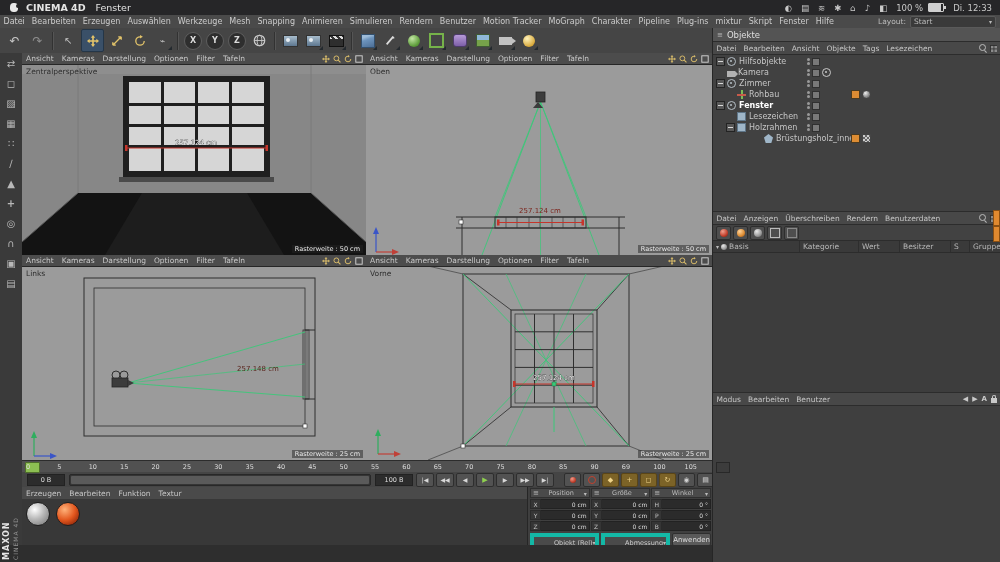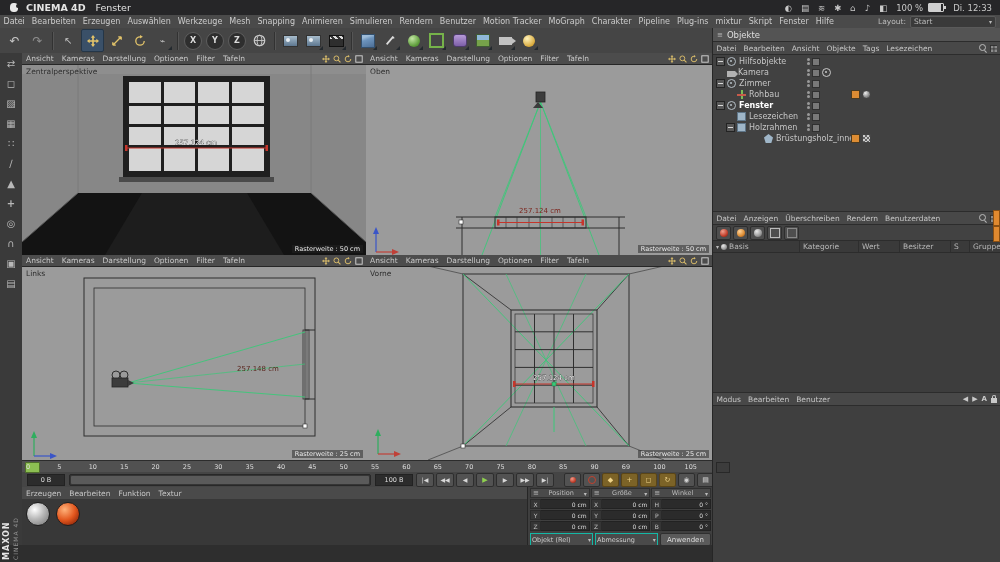--- a/index.html
+++ b/index.html
@@ -185,22 +185,22 @@
   .chead{display:flex;height:10px;gap:1px;padding:1px 2px 0}
   .hcell{flex:1;background:#4a4a4a;border:1px solid #2f2f2f;display:flex;align-items:center;
         justify-content:space-between;padding:0 2px;color:#bbb;font-size:6.5px;overflow:hidden;white-space:nowrap}
   .cgrid{display:grid;grid-template-columns:1fr 1fr 1fr;gap:1px;padding:1px 2px}
   .cell{display:flex;height:10px}
   .axl{width:9px;background:#353535;border:1px solid #2a2a2a;color:#c2c2c2;display:flex;align-items:center;
         justify-content:center;font-size:6px;flex:none}
   .fld{flex:1;background:#2b2b2b;border:1px solid #222;border-left:none;color:#ddd;display:flex;
         align-items:center;justify-content:flex-end;padding:0 2px;font-size:6px;overflow:hidden;white-space:nowrap}
   .cbot{display:flex;gap:2px;padding:1px 2px}
-  .cdd{flex:1.2;height:11px;background:#4a4a4a;border:1px solid #14b8a6;display:flex;align-items:center;
-        justify-content:space-between;padding:0 1px;color:#ccc;font-size:6.5px;overflow:hidden;white-space:nowrap}
+  .cdd{flex:1.2;height:11px;background:#4a4a4a;border:4px solid #14b8a6;display:flex;align-items:center;
+        justify-content:space-between;padding:0 20px;color:#ccc;font-size:6.5px;overflow:hidden;white-space:nowrap}
   .cbtn{flex:1;height:11px;background:#5a5a5a;border:1px solid #2f2f2f;border-radius:2px;color:#ddd;
         display:flex;align-items:center;justify-content:center;font-size:7px}
 
   #bottomstrip{left:0;top:545px;width:712px;height:17px;background:#2e2e2e;position:absolute}
 
   
   #brand{position:absolute;left:2px;top:488px;height:72px;display:flex;gap:1px;z-index:5}
   #brand span{writing-mode:vertical-rl;transform:rotate(180deg);letter-spacing:1px}
   #brand .mx{font-size:8px;font-weight:bold;color:#e6e6e6}
   #brand .cn{font-size:6px;color:#8f8f8f}

